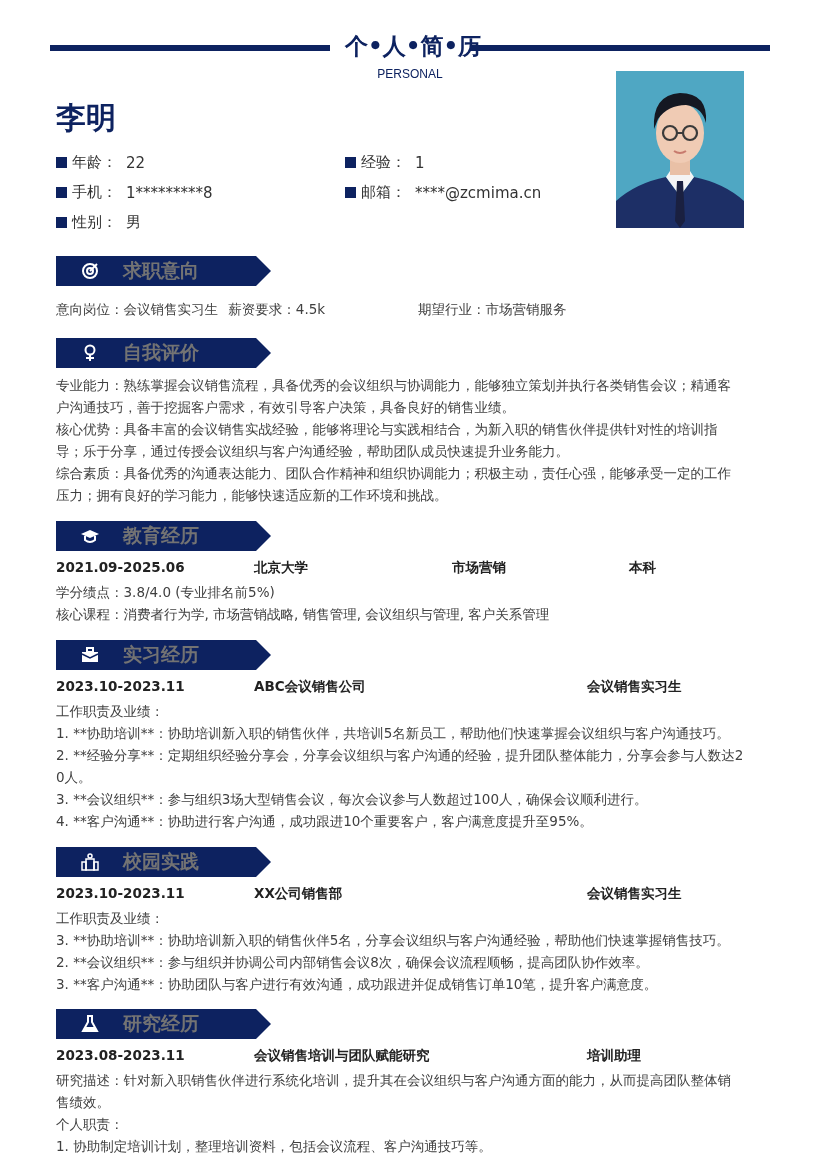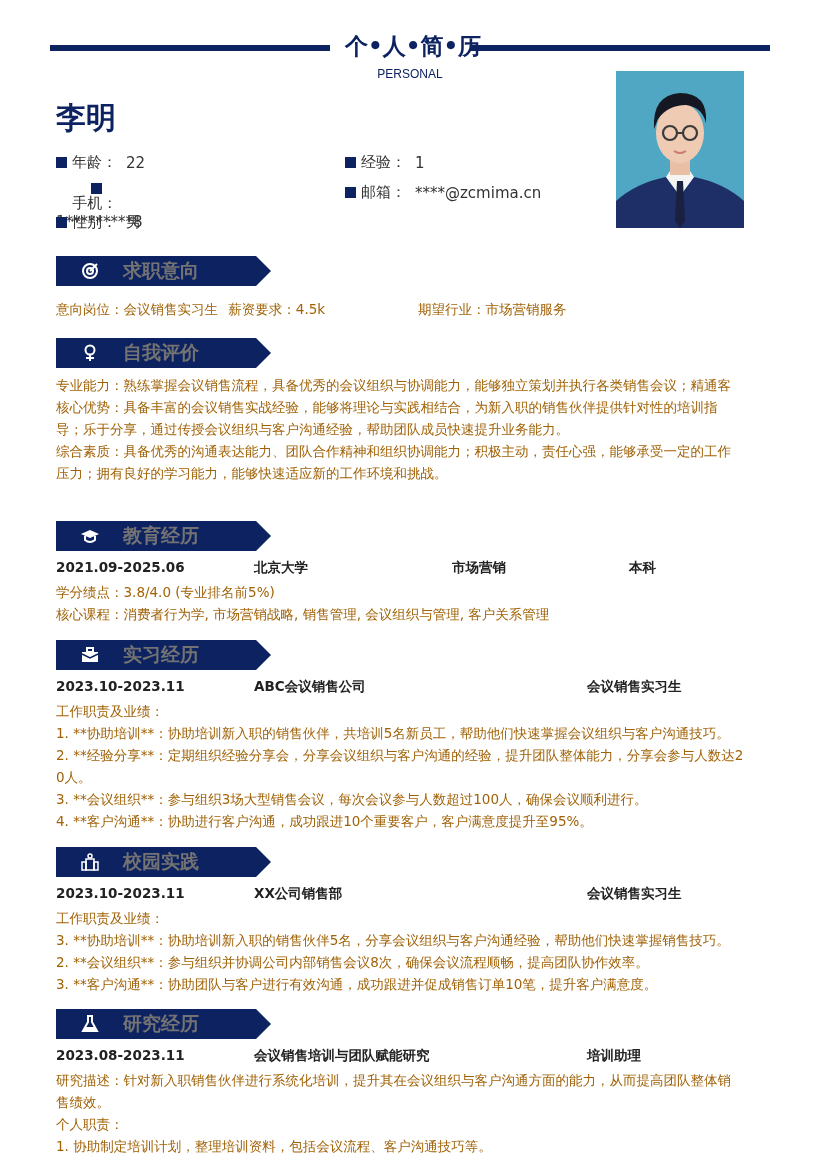--- a/index.html
+++ b/index.html
@@ -23,21 +23,21 @@
 
   .photo { position: absolute; left: 616px; top: 71px; width: 128px; height: 157px; background: #4ea8c4; overflow: hidden; }
 
   .section-head { position: absolute; left: 56px; height: 30px; width: 216px; }
   .section-head .bar { position: absolute; left: 0; top: 0; width: 200px; height: 30px; background: #0d2260; }
   .section-head .tip { position: absolute; left: 200px; top: 0; width: 0; height: 0;
     border-top: 15px solid transparent; border-bottom: 15px solid transparent; border-left: 15px solid #0d2260; }
   .section-head .icon { position: absolute; left: 24px; top: 6px; width: 20px; height: 18px; }
   .section-head .title { position: absolute; left: 67px; top: 2px; font-size: 19px; font-weight: bold; color: #737373; white-space: nowrap; }
 
-  .text { position: absolute; left: 56px; width: 712px; font-size: 13.5px; line-height: 22px; color: #a16207; }
+  .text { position: absolute; left: 56px; width: 712px; font-size: 13.5px; line-height: 22px; color: #404040; }
   .row { position: absolute; left: 56px; width: 712px; height: 22px; font-size: 13.5px; font-weight: bold; color: #222; }
   .row span { position: absolute; top: 2px; white-space: nowrap; }
   .line { white-space: nowrap; }
 </style>
 </head>
 <body>
 
 <div class="top-title-row">
   <div class="top-bar left"></div>
   <div class="doc-title">个•人•简•历</div>
@@ -50,21 +50,21 @@
 <div class="info" style="left:56px; top:153px;">
   <span class="sq"></span>
   <span class="lbl">年龄：</span>
   <span>22</span>
 </div>
 <div class="info" style="left:345px; top:153px;">
   <span class="sq"></span>
   <span class="lbl">经验：</span>
   <span>1</span>
 </div>
-<div class="info" style="left:56px; top:183px;flex-direction:column;">
+<div class="info" style="left:56px; top:183px;">
   <span class="sq"></span>
   <span class="lbl">手机：</span>
   <span>1*********8</span>
 </div>
 <div class="info" style="left:345px; top:183px;">
   <span class="sq"></span>
   <span class="lbl">邮箱：</span>
   <span>****@zcmima.cn</span>
 </div>
 <div class="info" style="left:56px; top:213px;">
@@ -114,20 +114,21 @@
     <svg width="20" height="18" viewBox="0 0 20 18">
         <circle cx="10" cy="6" r="4.5" fill="none" stroke="#fff" stroke-width="2"></circle>
         <line x1="10" y1="10" x2="10" y2="17" stroke="#fff" stroke-width="2"></line>
         <line x1="6" y1="14" x2="14" y2="14" stroke="#fff" stroke-width="2"></line>
       </svg>
   </span>
   <span class="title">自我评价</span>
 </div>
 <div class="text" style="top:374px;">
   <div class="line">专业能力：熟练掌握会议销售流程，具备优秀的会议组织与协调能力，能够独立策划并执行各类销售会议；精通客</div>
+  <div class="line">户沟通技巧，善于挖掘客户需求，有效引导客户决策，具备良好的销售业绩。</div>
   <div class="line">核心优势：具备丰富的会议销售实战经验，能够将理论与实践相结合，为新入职的销售伙伴提供针对性的培训指</div>
   <div class="line">导；乐于分享，通过传授会议组织与客户沟通经验，帮助团队成员快速提升业务能力。</div>
   <div class="line">综合素质：具备优秀的沟通表达能力、团队合作精神和组织协调能力；积极主动，责任心强，能够承受一定的工作</div>
   <div class="line">压力；拥有良好的学习能力，能够快速适应新的工作环境和挑战。</div>
 </div>
 
 <div class="section-head" style="top:521px;padding-left:6px;">
   <div class="bar"></div>
     <div class="tip"></div>
   <span class="icon">

